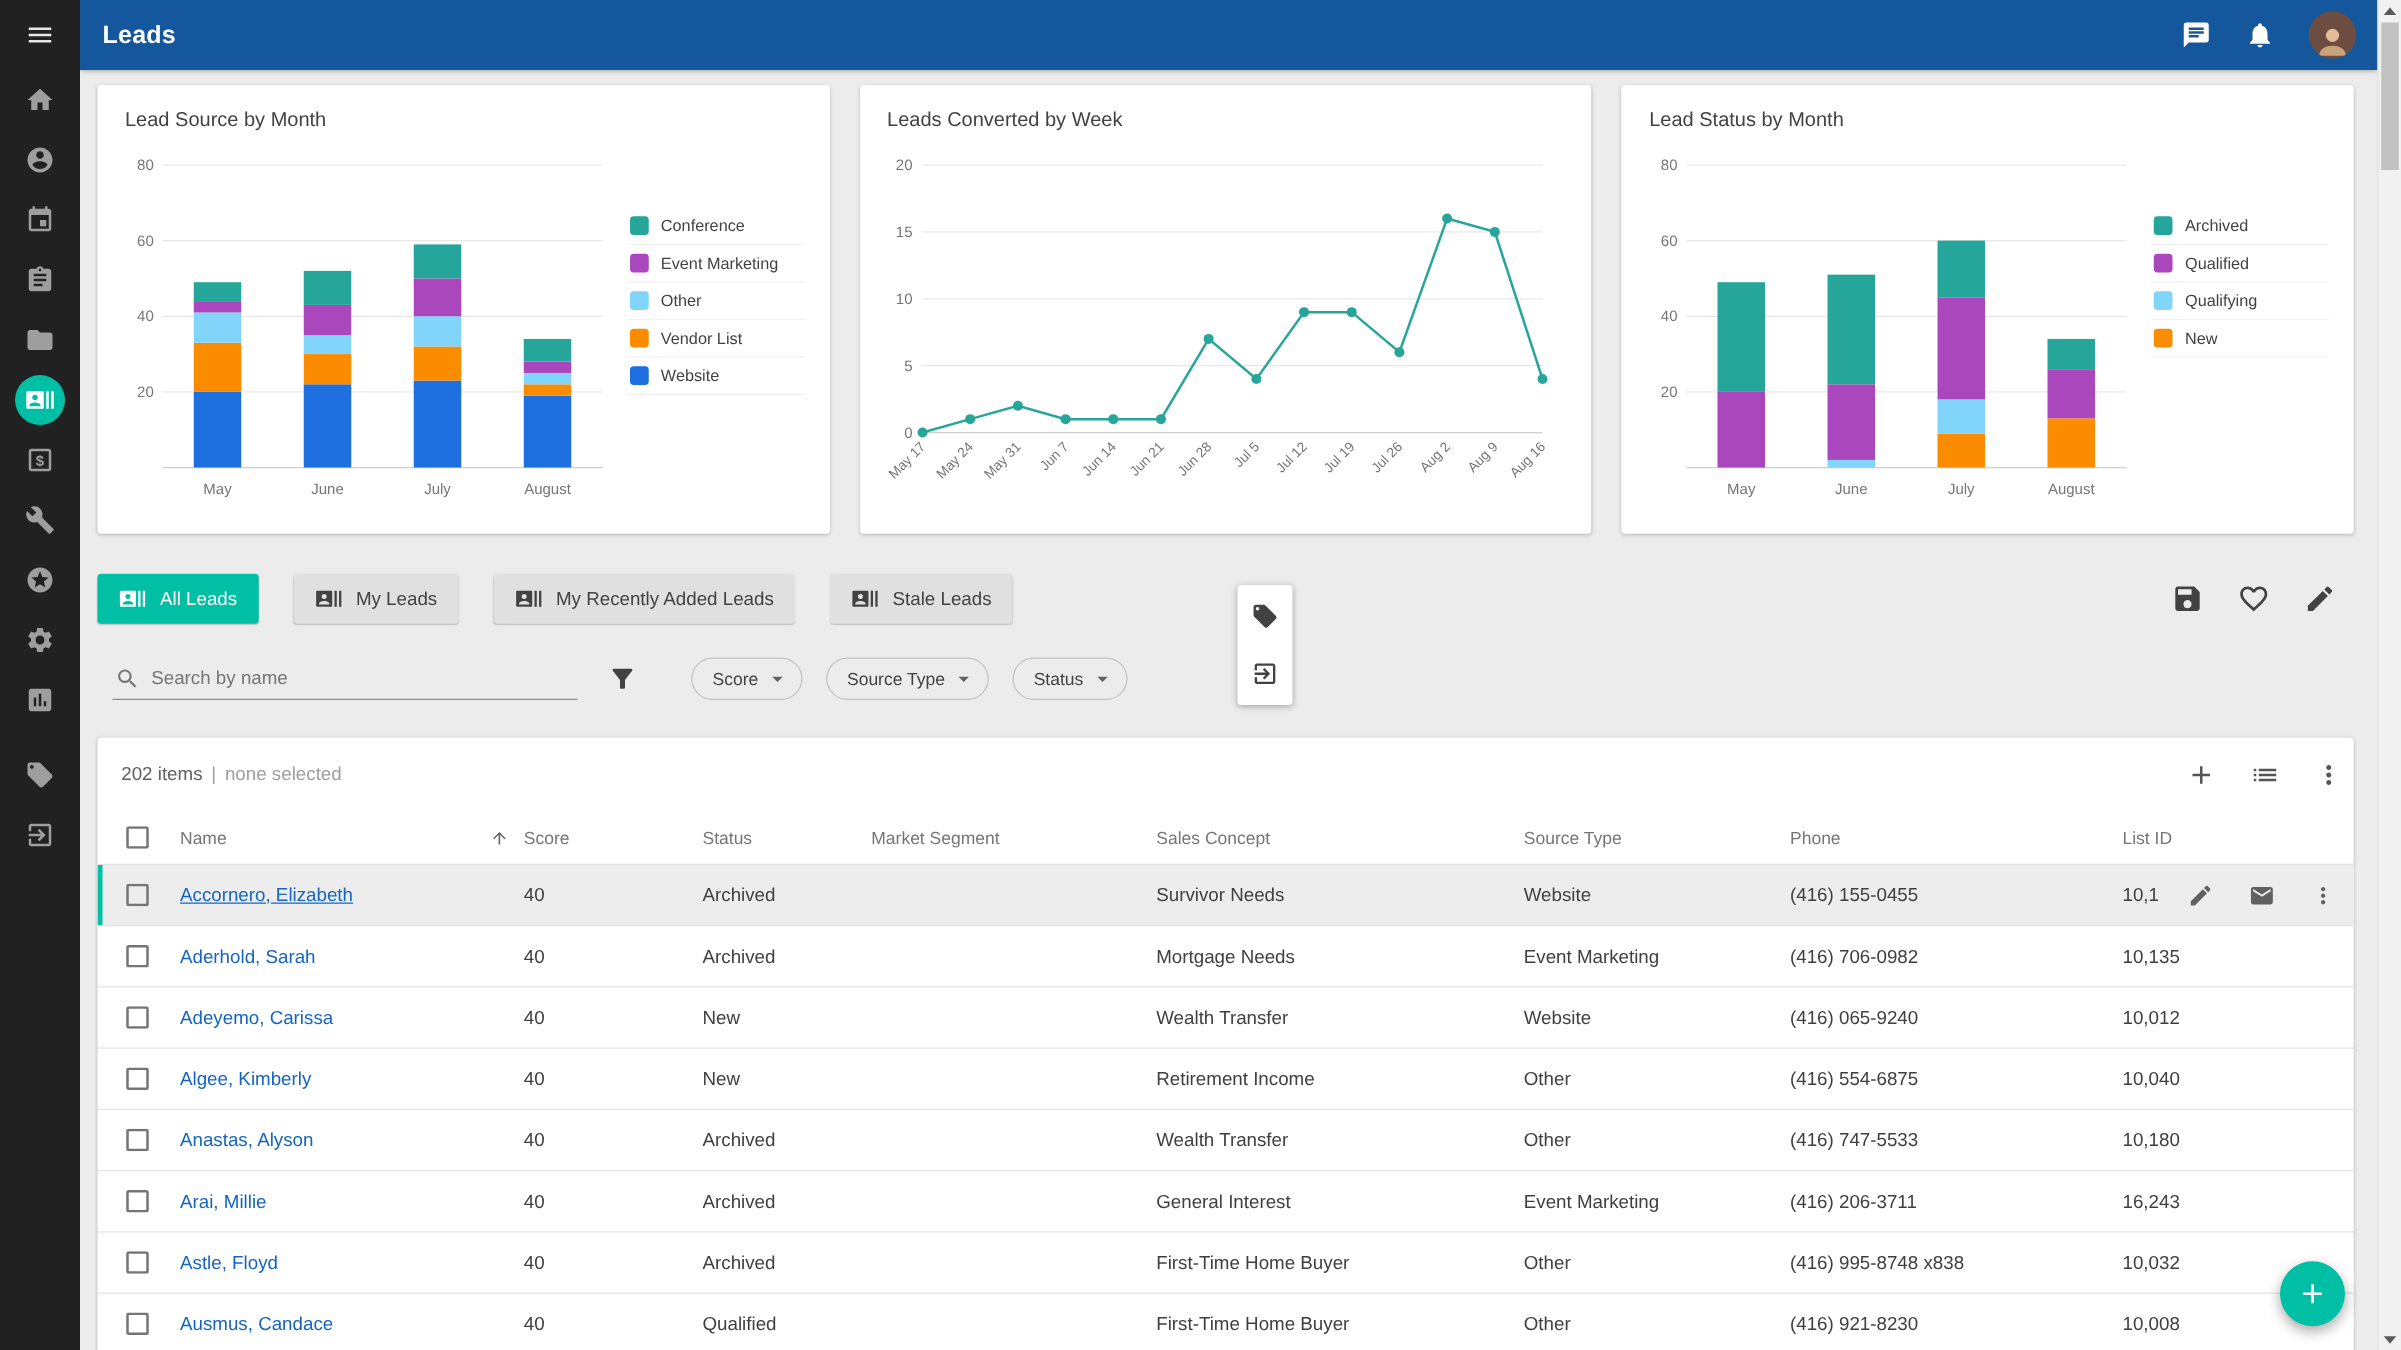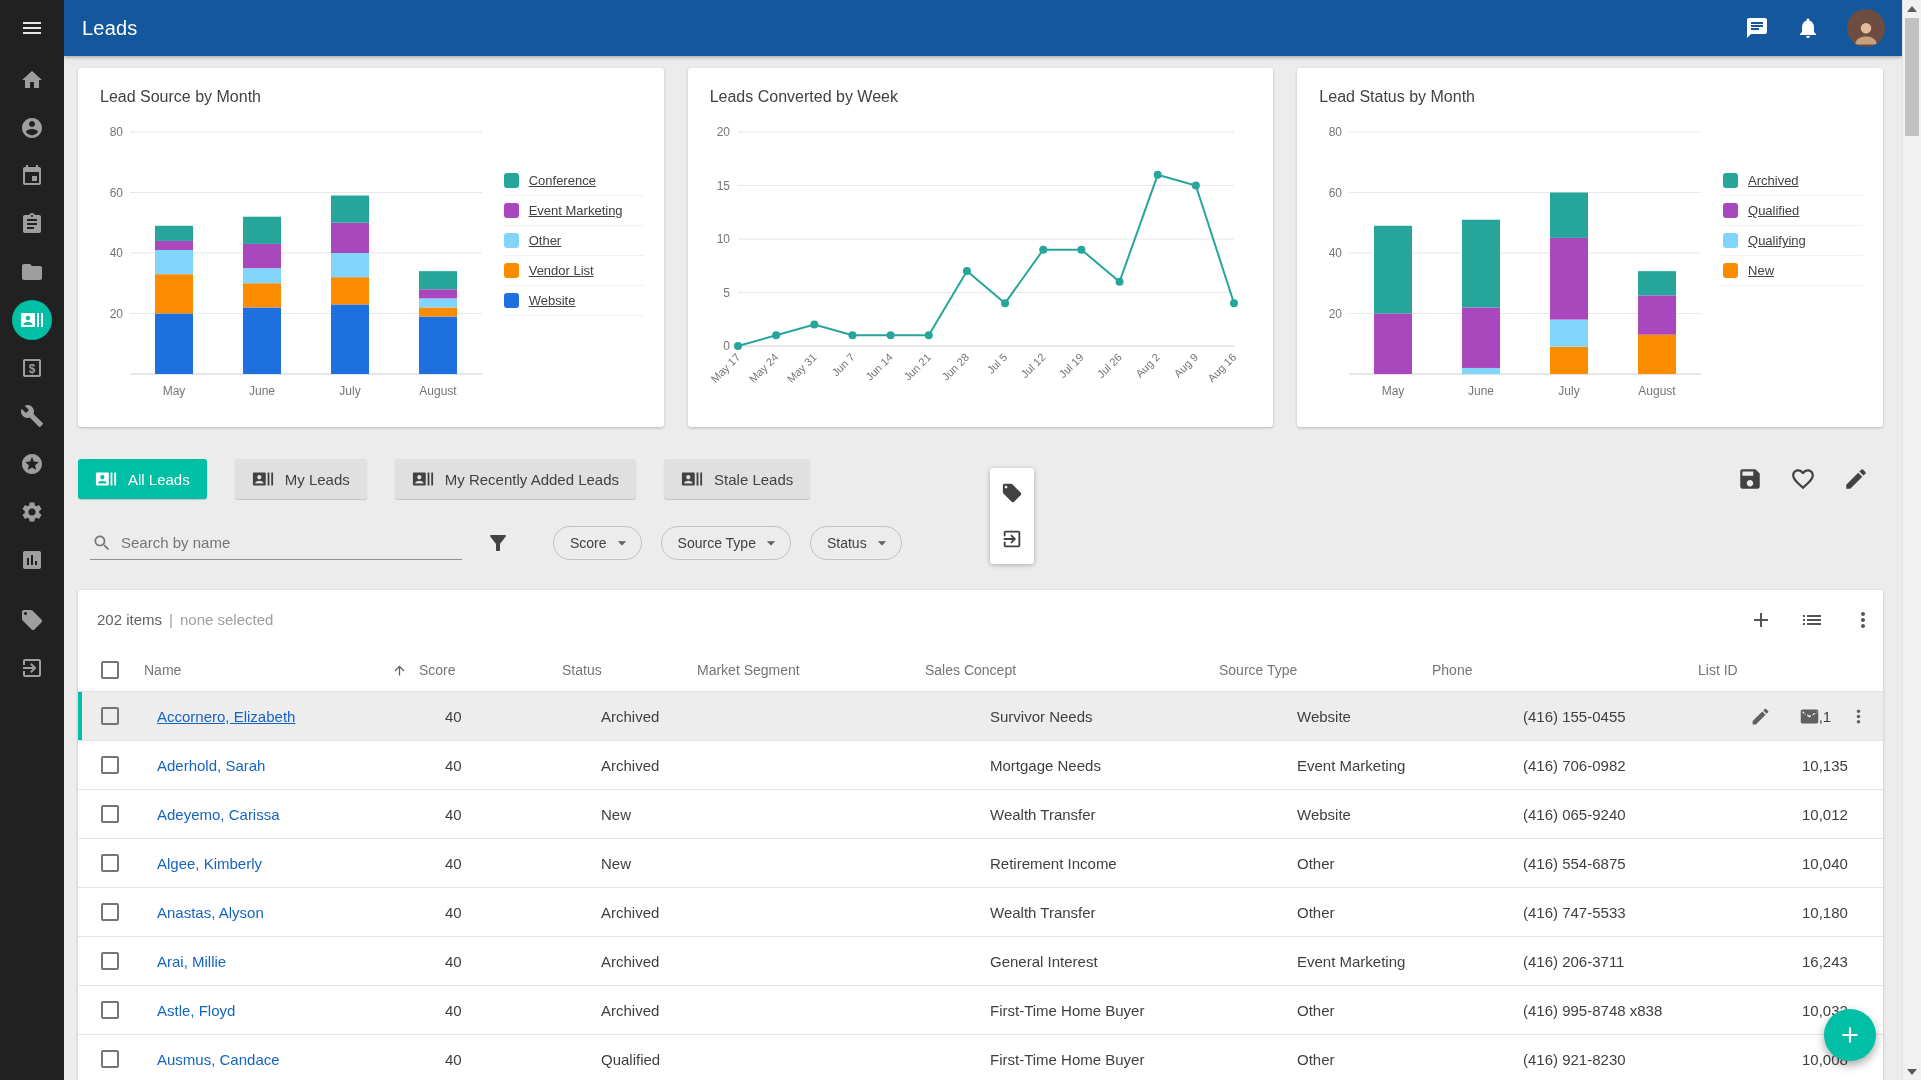--- a/index.html
+++ b/index.html
@@ -18,40 +18,40 @@
   .sidebar { width:64px; background:#212121; flex-shrink:0; display:flex; flex-direction:column; align-items:center; z-index:6; }
   .sb-menu { height:56px; width:100%; display:flex; align-items:center; justify-content:center; color:#e8e8e8; cursor:pointer; }
   #sidebar-items { display:flex; flex-direction:column; align-items:center; width:100%; }
   .sb-item { width:40px; height:40px; margin:4px 0; border-radius:50%; display:flex; align-items:center; justify-content:center; color:#9e9e9e; cursor:pointer; }
   .sb-item.active { background:#00BFA5; color:#fff; }
   .sb-item.gap-top { margin-top:16px; }
 
   
   .main { flex:1; display:flex; flex-direction:column; min-width:0; }
   .topbar { height:56px; background:#15579d; color:#fff; display:flex; align-items:center; padding:0 17px 0 18px; flex-shrink:0; box-shadow:0 1px 4px rgba(0,0,0,.35); position:relative; z-index:5; }
-  .topbar-title { font-size:20px; font-weight:400; letter-spacing:.2px; }
+  .topbar-title { font-size:20px; font-weight:700; letter-spacing:.2px; }
   .topbar-right { margin-left:auto; display:flex; align-items:center; gap:27px; }
   .topbar .icon { color:#fff; cursor:pointer; }
   .avatar { width:38px; height:38px; border-radius:50%; overflow:hidden; background:#6d4c41; cursor:pointer; display:flex; align-items:flex-end; justify-content:center; }
   .avatar svg { width:34px; height:30px; }
 
   
   .content { flex:1; padding:12px 19px 0 14px; position:relative; overflow:hidden; }
 
   .card { background:#fff; border-radius:3px; box-shadow:0 1px 3px rgba(0,0,0,.22); }
 
   .charts-row { display:flex; gap:24px; }
   .chart-card { flex:1; height:359px; padding:16px 20px; }
   .chart-title { font-size:16px; color:#424242; margin:4px 0 8px 2px; }
   .chart-body { display:flex; align-items:flex-start; }
   .legend { margin-left:auto; width:142px; margin-top:52px; }
   .legend-item { display:flex; align-items:center; gap:10px; padding:7px 4px 7px 2px; border-bottom:1px solid #f1f1f1; }
   .legend-item:last-child { border-bottom:1px solid #f1f1f1; }
   .swatch { width:15px; height:15px; border-radius:3px; flex-shrink:0; }
-  .legend-label { font-size:13px; color:#424242;text-decoration:underline; }
+  .legend-label { font-size:13px; color:#424242; }
 
   
   .views-row { display:flex; align-items:center; margin-top:32px; }
   .view-btn { height:40px; border:none; border-radius:3px; background:#e0e0e0; color:#424242; font-size:15px; font-family:inherit; display:inline-flex; align-items:center; gap:11px; padding:0 17px; margin-right:28px; cursor:pointer; box-shadow:0 1px 1px rgba(0,0,0,.18); }
   .view-btn .icon { width:22px; height:22px; }
   .view-btn.active { background:#00BFA5; color:#fff; }
   .views-actions { margin-left:auto; display:flex; gap:27px; color:#424242; padding-right:14px; }
   .views-actions .icon { width:26px; height:26px; cursor:pointer; }
 
   
@@ -70,21 +70,21 @@
   .float-toolbar .icon { width:22px; height:22px; color:#424242; cursor:pointer; }
 
   
   .table-card { margin-top:27px; height:600px; position:relative; overflow:hidden; }
   .table-topbar { display:flex; align-items:center; height:59px; padding:0 8px 0 19px;text-align:center; }
   .summary { font-size:15px; color:#616161; display:flex; gap:7px; }
   .summary .muted { color:#9e9e9e; }
   .table-actions { margin-left:auto; display:flex; gap:27px; color:#555; }
   .table-actions .icon { cursor:pointer; }
 
-  .trow { display:grid; grid-template-columns:66px 275px 143px 135px 228px 294px 213px 266px 1fr; align-items:center; height:49px; border-bottom:1px solid #e4e4e4; position:relative;gap:13px; }
+  .trow { display:grid; grid-template-columns:66px 275px 143px 135px 228px 294px 213px 266px 1fr; align-items:center; height:49px; border-bottom:1px solid #e4e4e4; position:relative; }
   .thead { height:43px; border-bottom:1px solid #e0e0e0; display:grid; grid-template-columns:66px 275px 143px 135px 228px 294px 213px 266px 1fr; align-items:center; }
   .cell { padding-right:12px; white-space:nowrap; overflow:hidden; text-overflow:ellipsis; font-size:15px; color:#3f3f3f; }
   .thead .cell { font-size:14px; color:#757575; display:flex; align-items:center;justify-content:space-between; }
   .c-check { padding-left:23px; }
   .cb { width:18px; height:18px; border:2px solid #757575; border-radius:2px; cursor:pointer; background:transparent; }
   .c-name a { color:#1565C0; text-decoration:none; font-size:15px; }
   .sort-ic { width:15px; height:15px; color:#616161; margin-left:7px; }
   .trow.highlighted { background:#ededed; }
   .trow.highlighted::before { content:""; position:absolute; left:0; top:0; bottom:0; width:4px; background:#00BFA5; }
   .trow.highlighted .c-name a { text-decoration:underline; }

